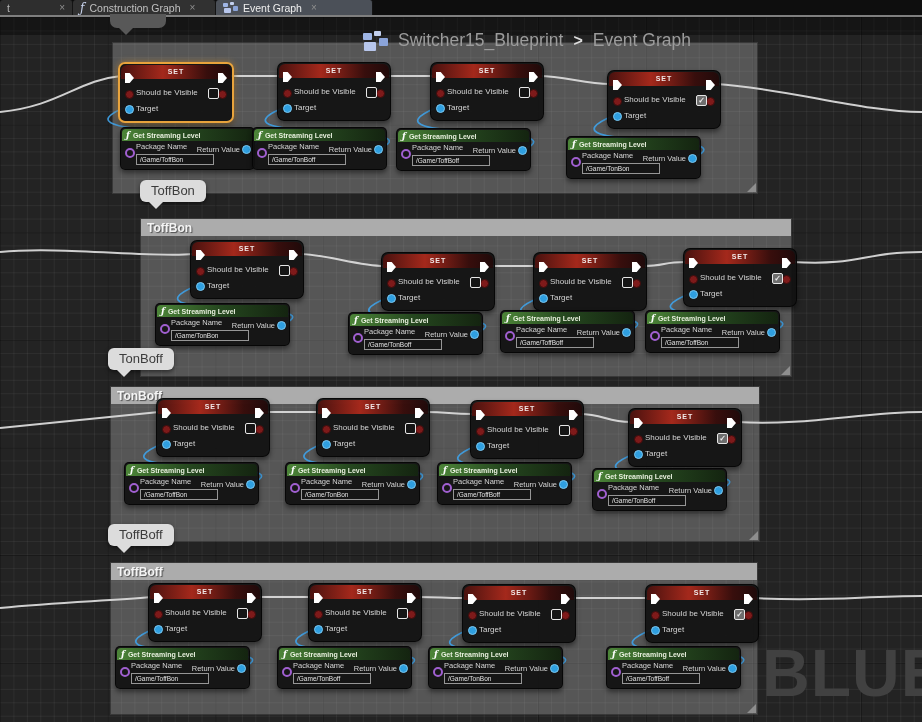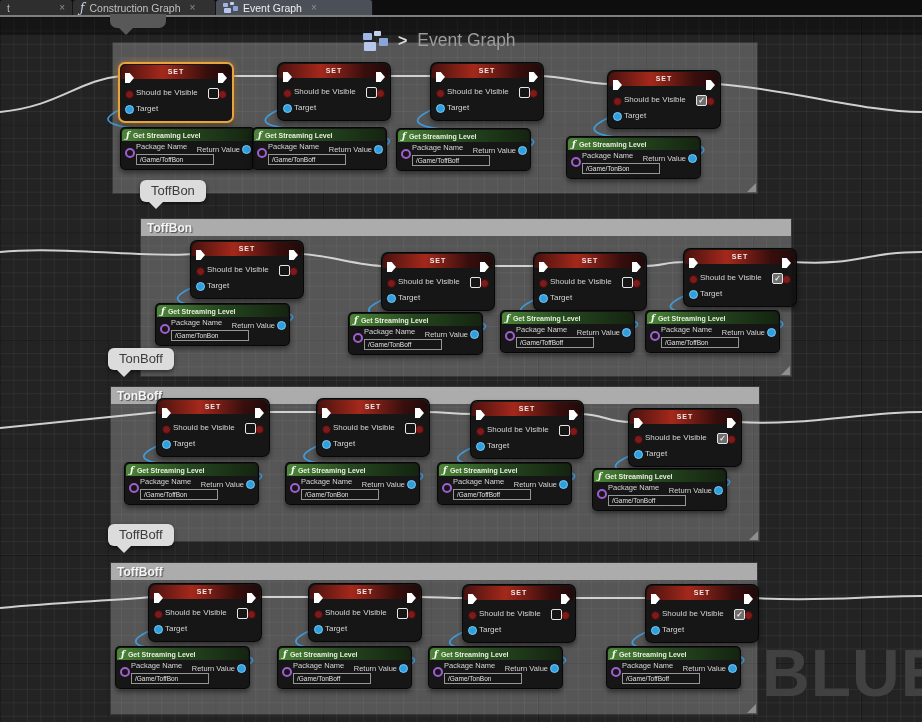--- a/index.html
+++ b/index.html
@@ -482,17 +482,18 @@
         <div class="tip" style="left: 108px; top: 331px;">TonBoff</div>
         <div class="tip" style="left: 108px; top: 507px;">ToffBoff</div>
       </div>
     <div id="graph-title">
       <span class="bp-icon big">
           <i></i>
           <i></i>
           <i></i>
           <i></i>
         </span>
+      <span>Switcher15_Blueprint</span>
       <span class="sep">&gt;</span>
       <span>Event Graph</span>
     </div>
   </div>
 </div>
 
 </body></html>

